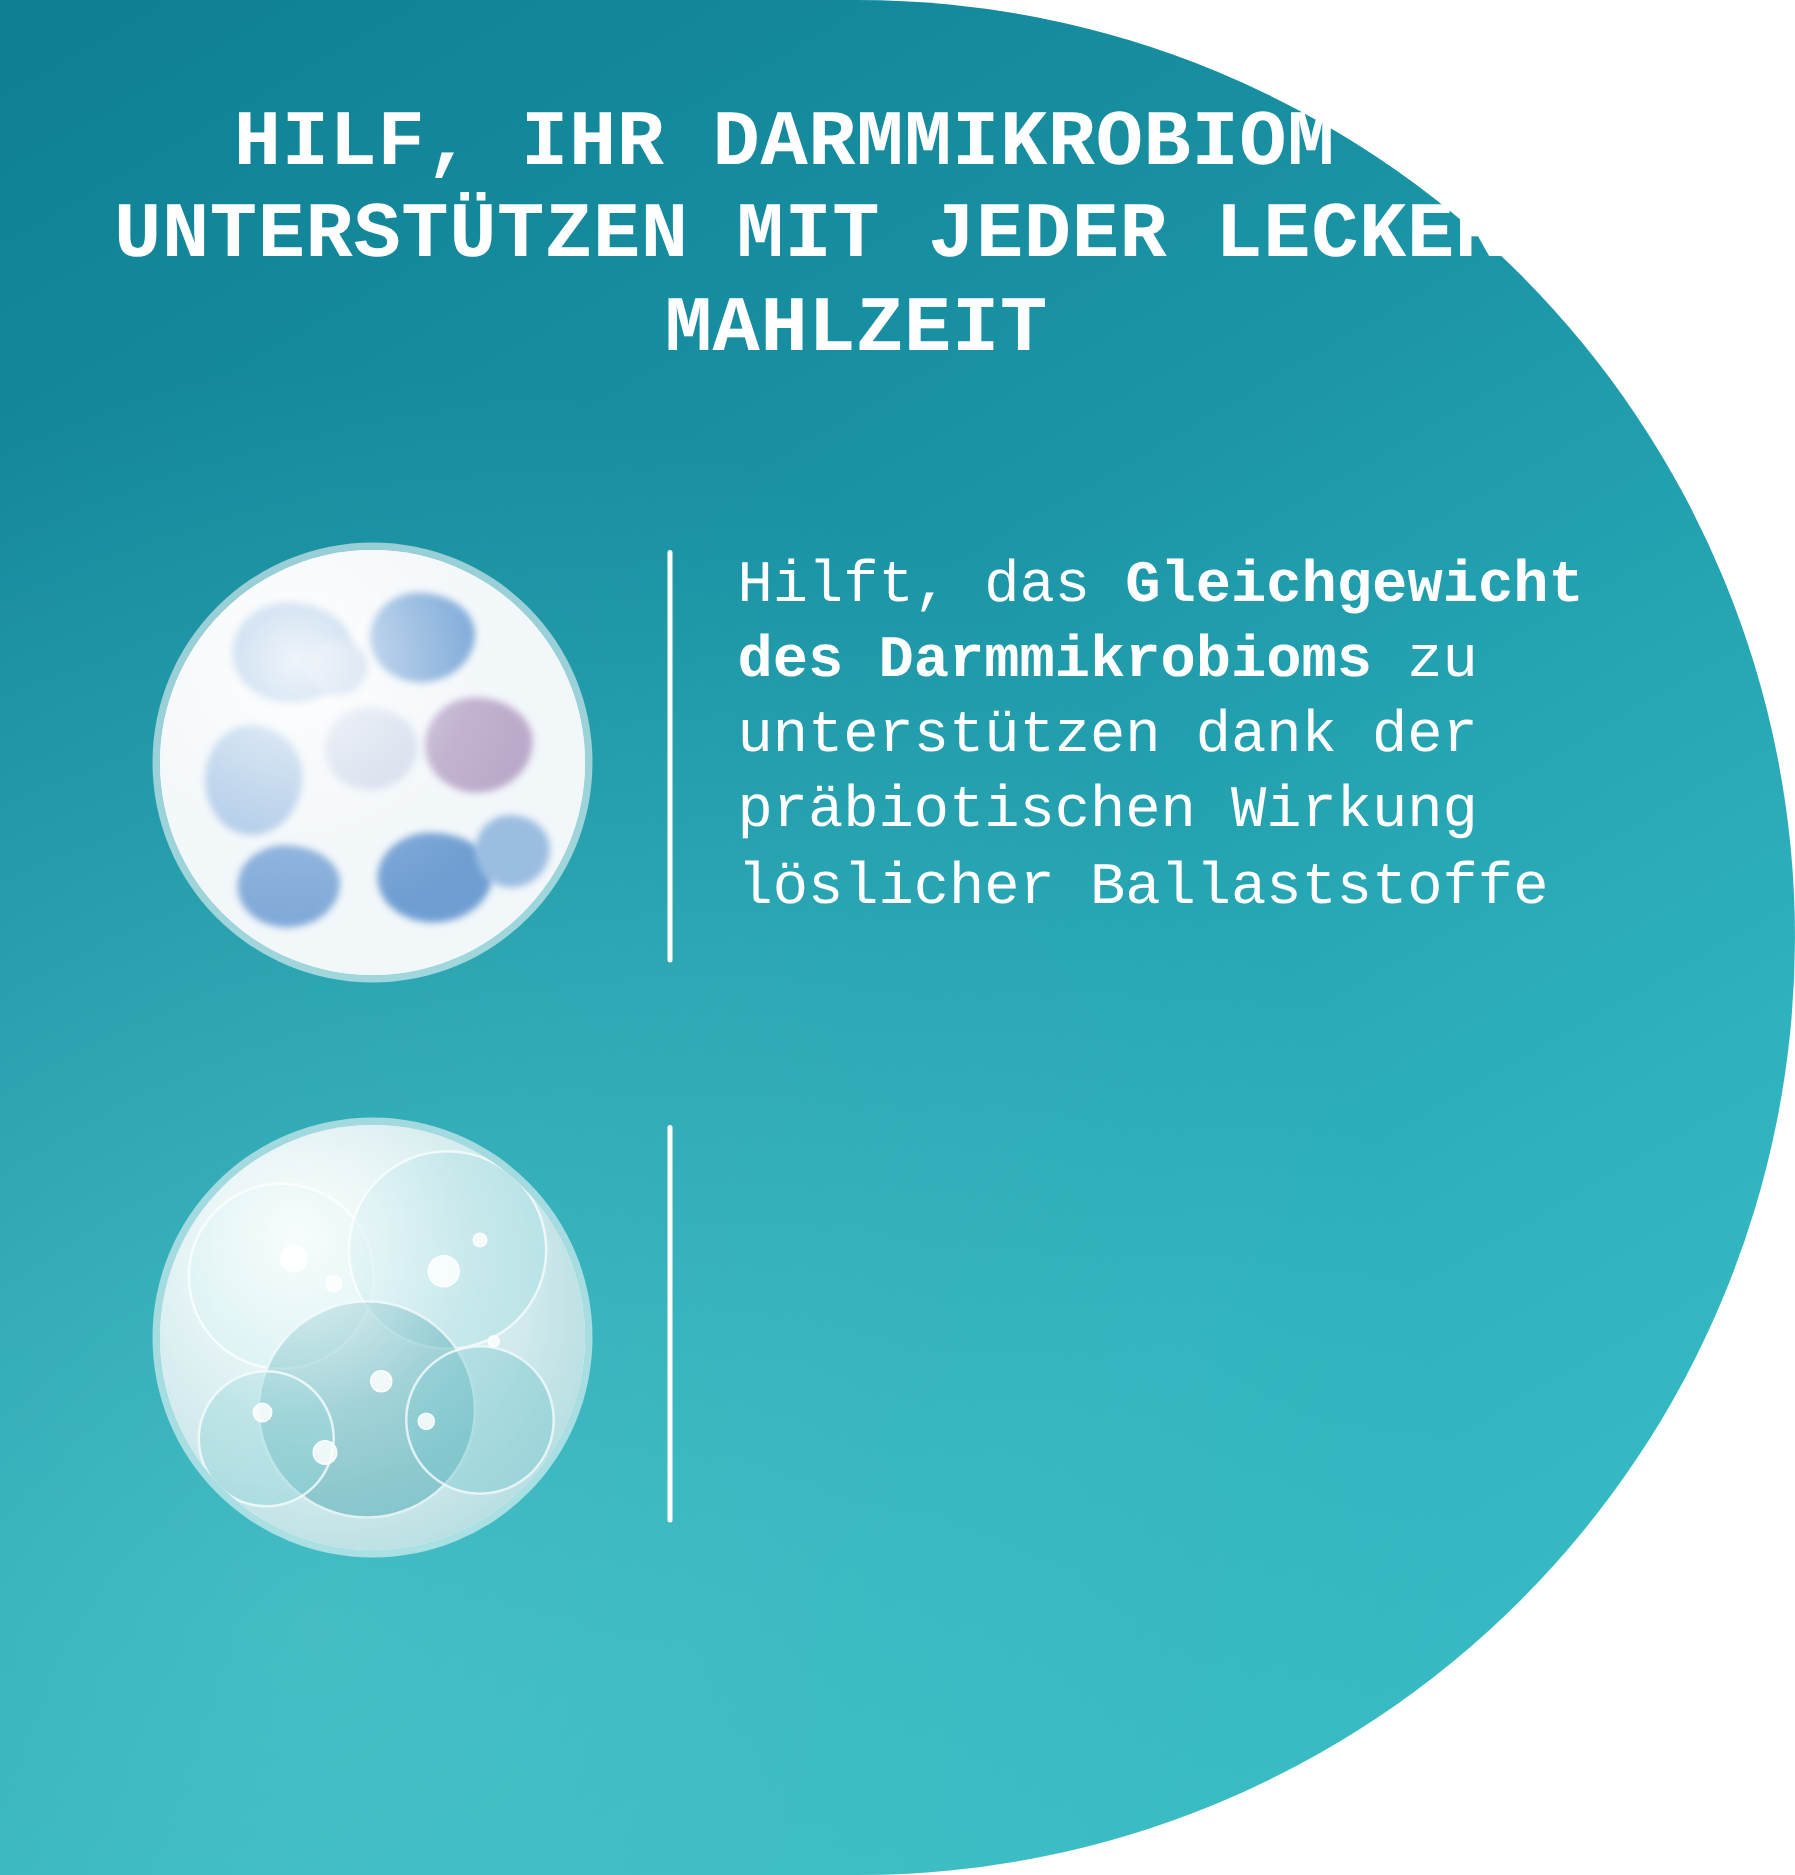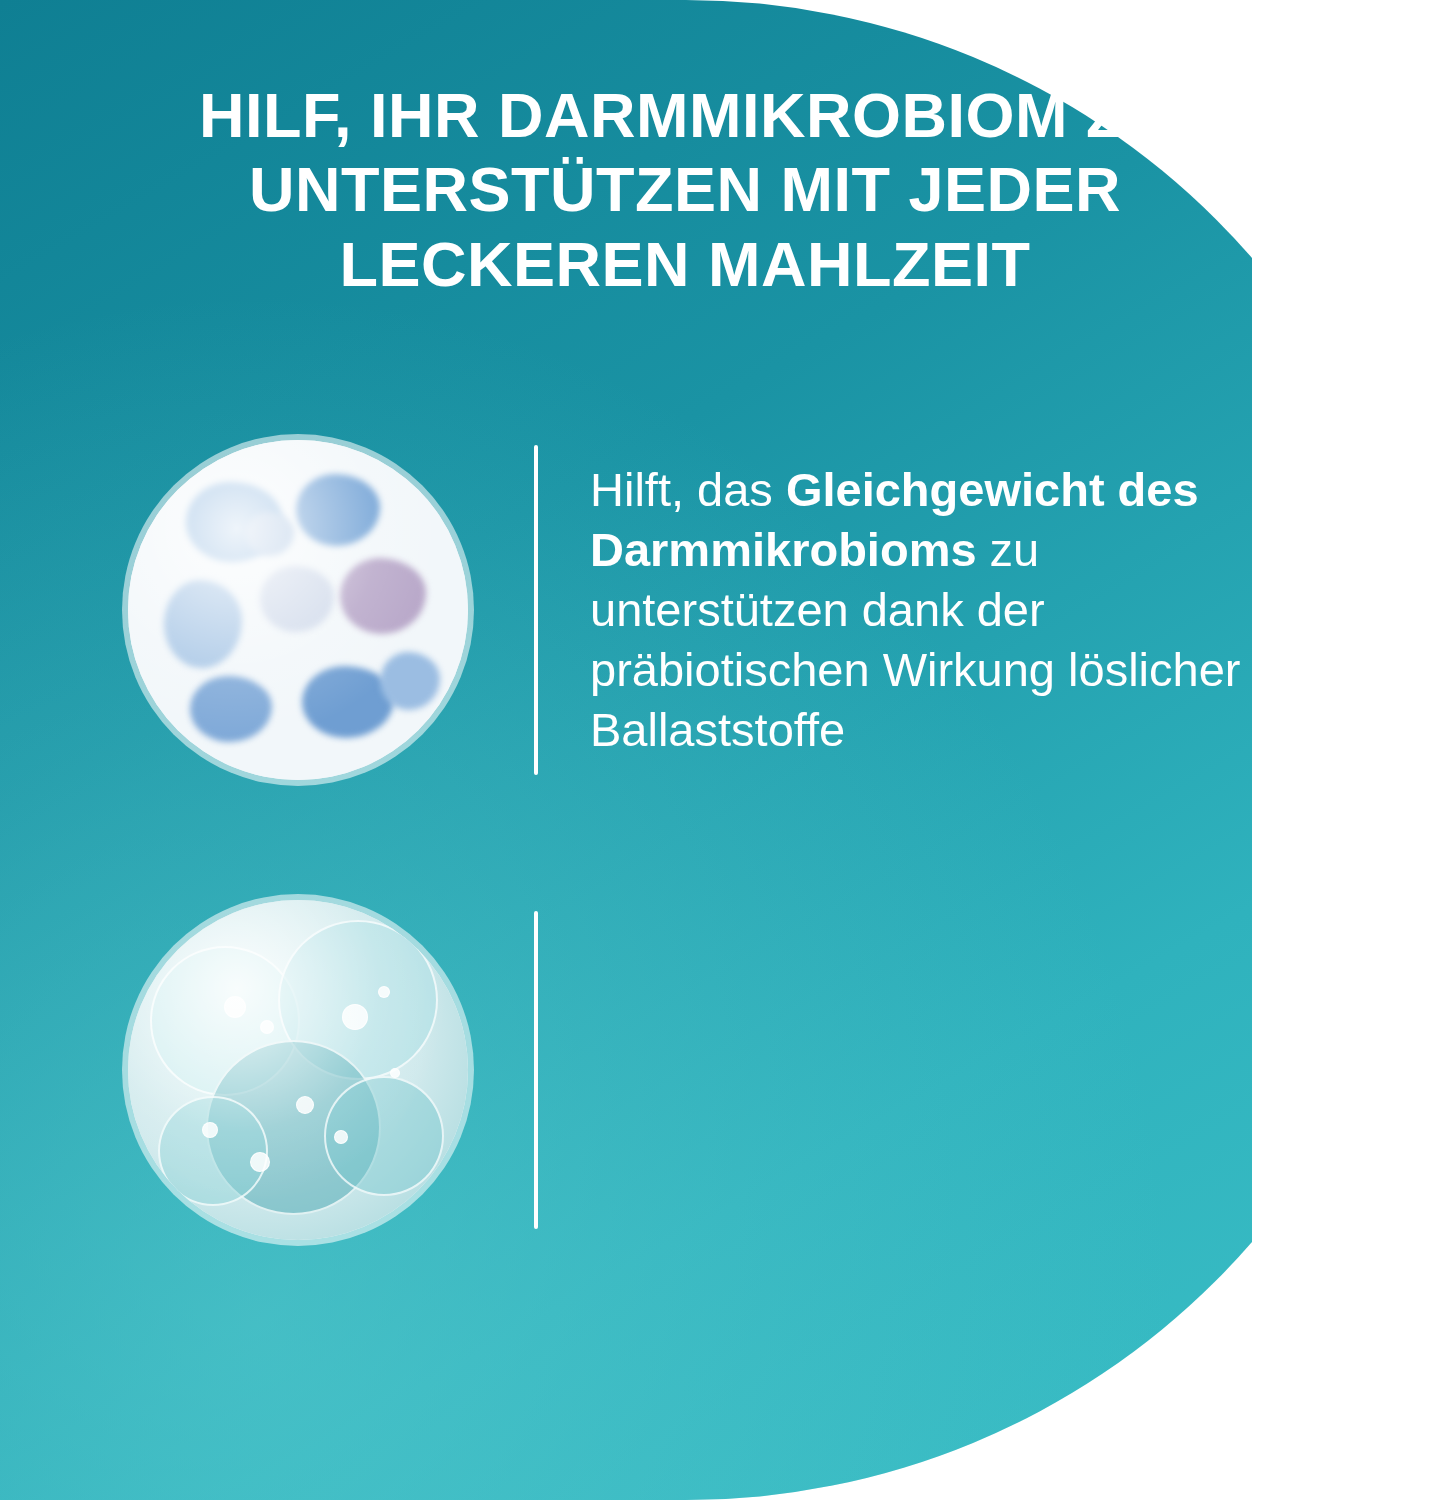--- a/index.html
+++ b/index.html
@@ -7,24 +7,25 @@
   html, body {
     width: 1436px;
     height: 1500px;
     background: #ffffff;
     font-family: "Liberation Sans", sans-serif;
     overflow: hidden;
   }
 
   .poster {
     position: relative;
-    width: 1252px;
+    width: 1436px;
     height: 1500px;
     background: #ffffff;
     overflow: hidden;
+    font-family: Liberation Mono, monospace;
   }
 
   
   .teal-bg {
     position: absolute;
     left: 0;
     top: 0;
     width: 1436px;
     height: 1500px;
     background: linear-gradient(150deg, #0f7f93 0%, #1a93a4 35%, #2fb2bd 70%, #3cc0c7 100%);
@@ -58,21 +59,21 @@
     line-height: 1.18;
     font-weight: bold;
     letter-spacing: 0.5px;
     text-transform: uppercase;
   }
 
   
   .benefit {
     position: absolute;
     display: flex;
-    align-items: center;
+    align-items: flex-start;
   }
 
   .benefit-1 { left: 128px; top: 440px; width: 1180px; }
   .benefit-2 { left: 128px; top: 900px; width: 1180px; }
 
   .bubble {
     position: relative;
     width: 340px;
     height: 340px;
     min-width: 340px;

